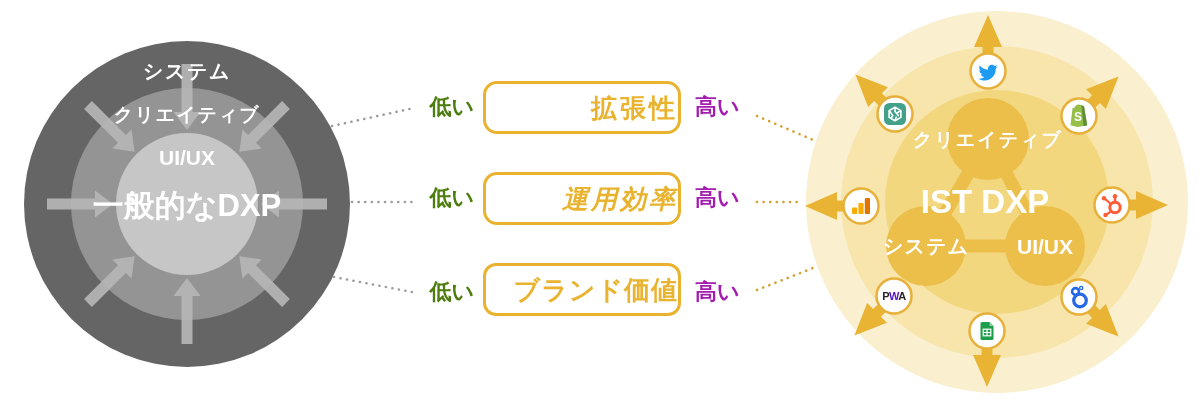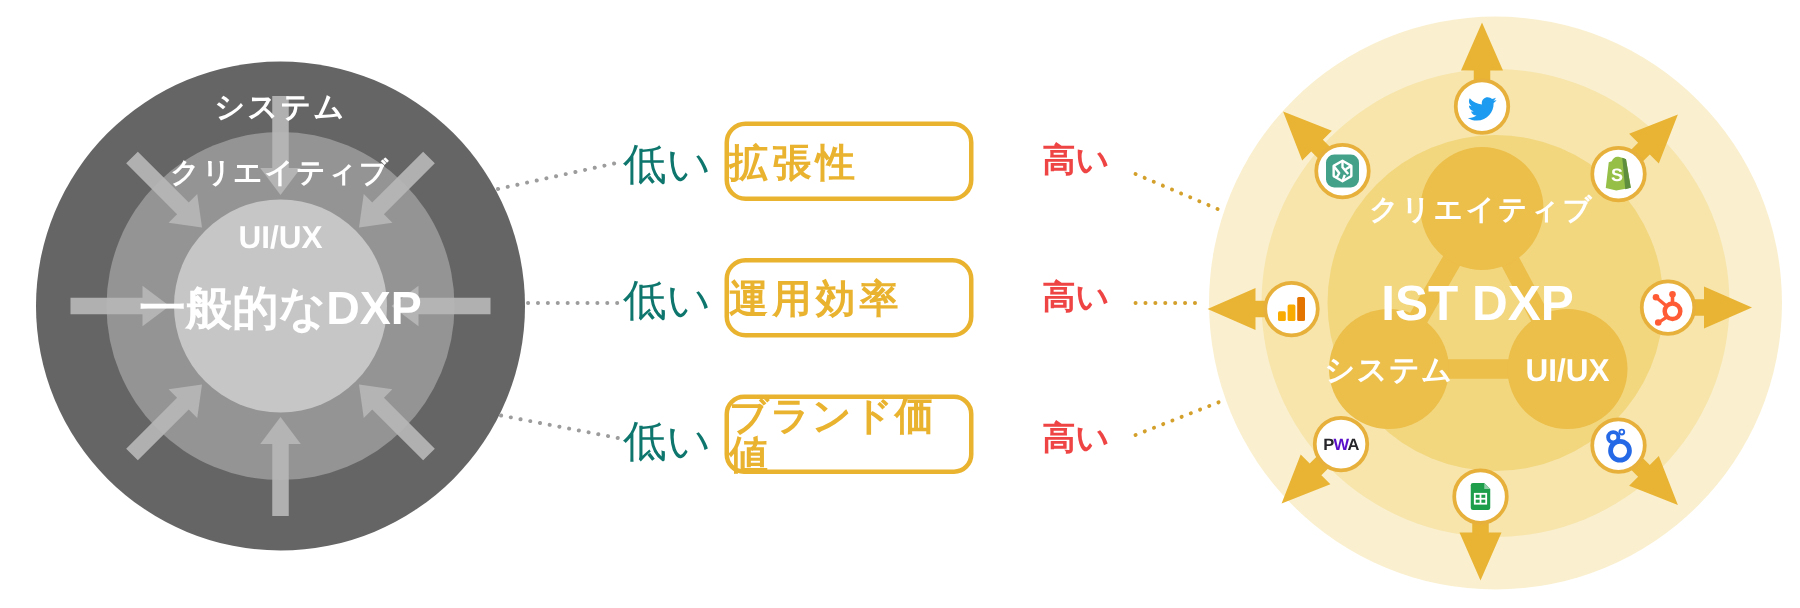--- a/index.html
+++ b/index.html
@@ -4,30 +4,30 @@
 <style>
   html,body{margin:0;padding:0;background:#ffffff;}
   .stage{
     position:relative;width:1200px;height:405px;overflow:hidden;background:#ffffff;
     font-family:"Liberation Sans", sans-serif;
   }
   .stage svg{position:absolute;left:0;top:0;}
   svg text{font-family:"Liberation Sans", sans-serif;}
   .low-label{
     position:absolute;width:60px;text-align:right;
-    font-size:29px;font-weight:normal;color:#0f766e;line-height:1;
+    font-size:22px;font-weight:bold;color:#4d7c0f;line-height:1;
   }
   .high-label{
     position:absolute;width:60px;text-align:left;
-    font-size:22px;font-weight:bold;color:#ef4444;line-height:1;
+    font-size:22px;font-weight:bold;color:#a21caf;line-height:1;
   }
   .metric-box{
-    position:absolute;left:483px;width:166px;height:53px;box-sizing:border-box;
+    position:absolute;left:483px;width:198px;height:53px;box-sizing:border-box;
     background:#ffffff;border:3px solid #E9B32F;border-radius:14px;
-    display:flex;align-items:center;justify-content:flex-start;
+    display:flex;align-items:center;justify-content:flex-end;
   }
   .metric-box span{
     font-size:26px;font-weight:bold;color:#E9B32F;letter-spacing:3px;line-height:1;
   }
 </style>
 </head>
 <body>
 
 <div class="stage">
 
@@ -179,21 +179,21 @@
     <div>
       <span class="low-label" style="left:414px;top:96px;">低い</span>
       <div class="metric-box" style="top:81px;">
         <span>拡張性</span>
       </div>
       <span class="high-label" style="left:695px;top:96px;">高い</span>
     </div>
 
     <div>
       <span class="low-label" style="left:414px;top:187px;">低い</span>
-      <div class="metric-box" style="top:172px;">
+      <div class="metric-box" style="top:172px;font-style:italic;">
         <span>運用効率</span>
       </div>
       <span class="high-label" style="left:695px;top:187px;">高い</span>
     </div>
 
     <div>
       <span class="low-label" style="left:414px;top:281px;">低い</span>
       <div class="metric-box" style="top:263px;border-radius:13px;">
         <span style="letter-spacing:1px;">ブランド価値</span>
       </div>

